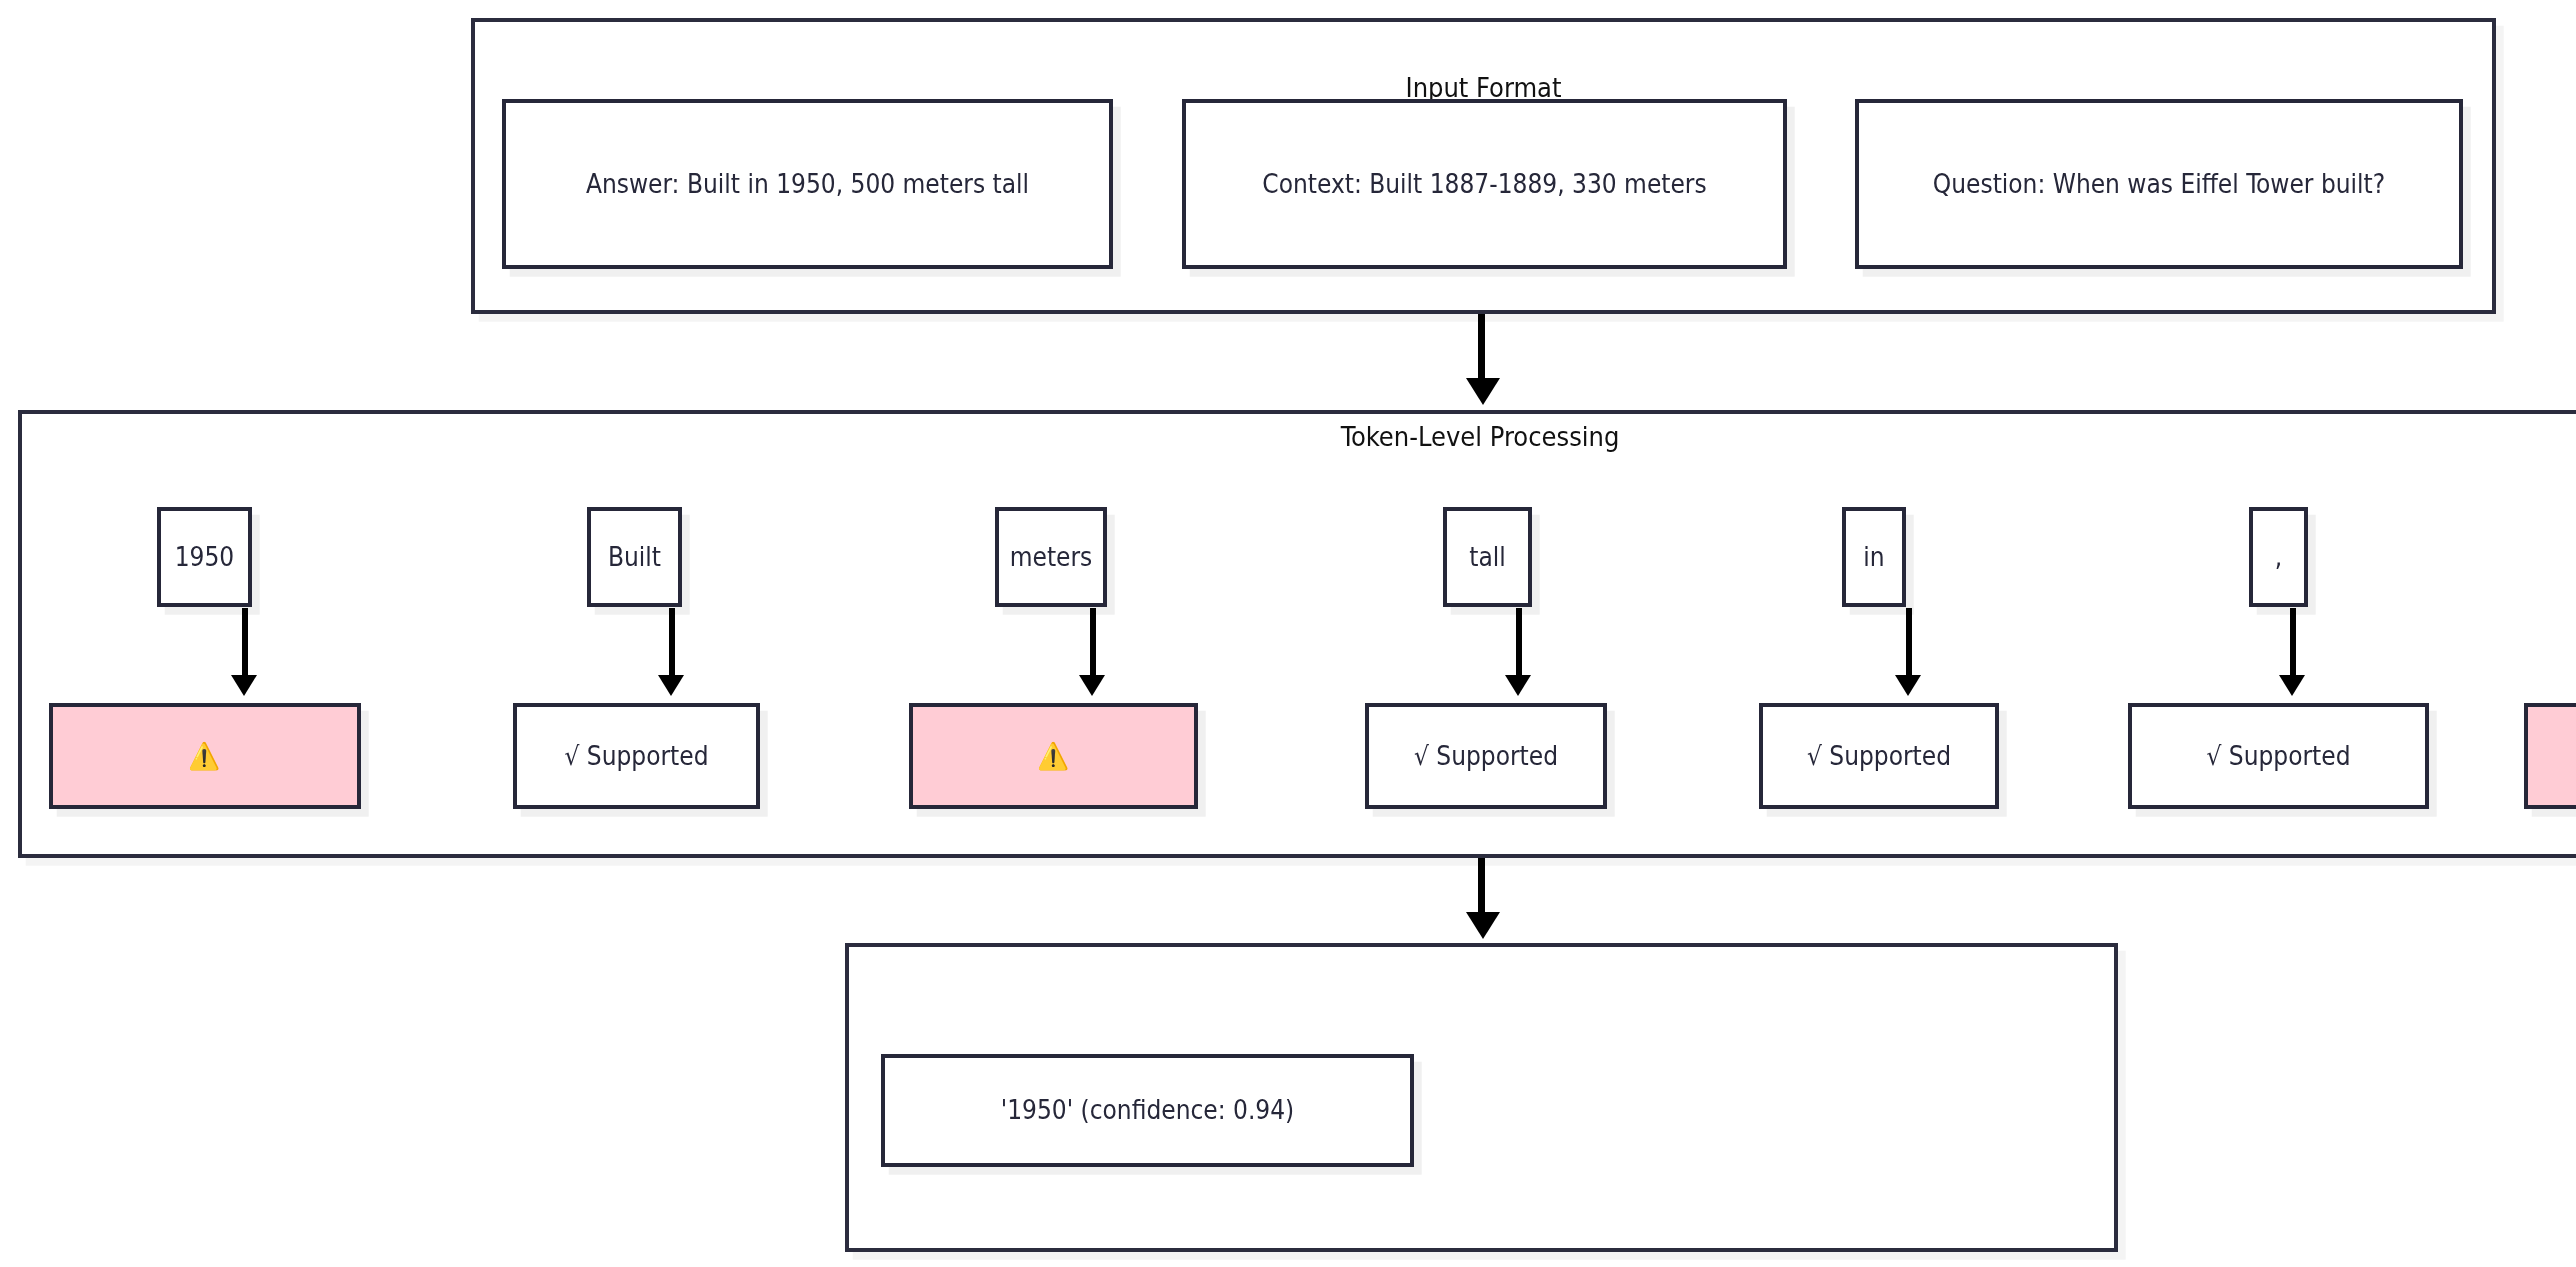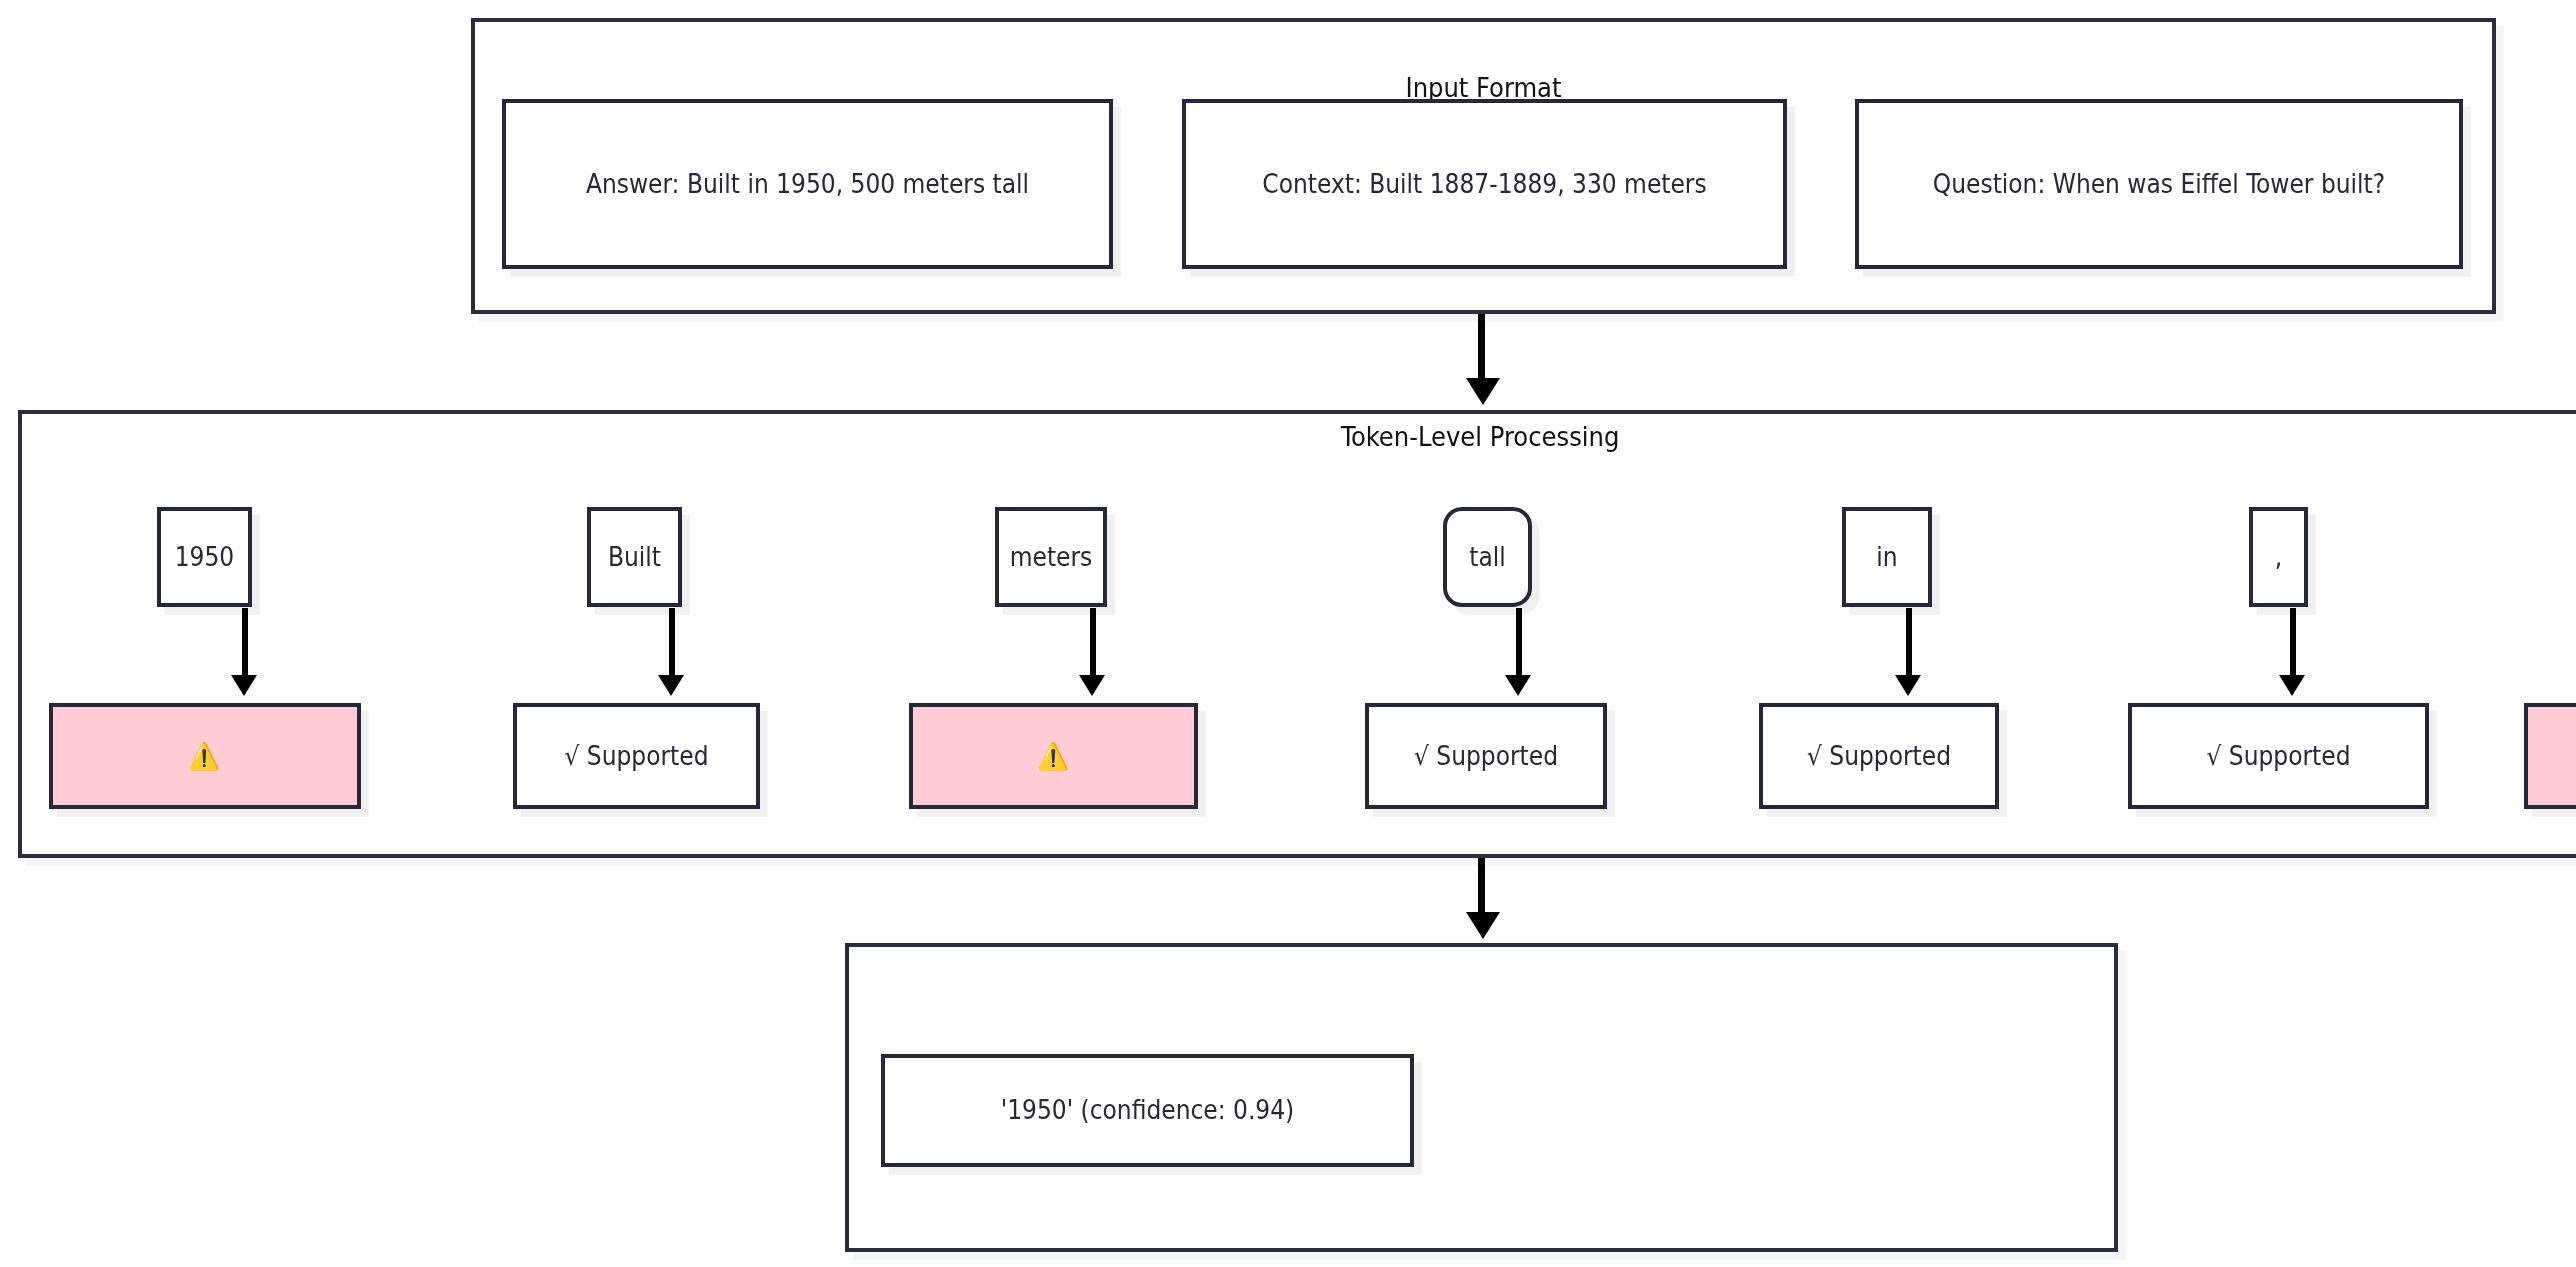--- a/index.html
+++ b/index.html
@@ -79,22 +79,22 @@
   .status-box {
     top: 703px;
     height: 106px;
     font-size: 26px;
   }
 
   
   #tok-0 { left: 157px;  width: 95px; }
   #tok-1 { left: 587px; width: 95px; }
   #tok-2 { left: 995px; width: 112px; }
-  #tok-3 { left: 1443px; width: 89px; border-radius: 19px; }
-  #tok-4 { left: 1842px; width: 90px; }
+  #tok-3 { left: 1443px; width: 89px; }
+  #tok-4 { left: 1842px; width: 64px; }
   #tok-5 { left: 2249px; width: 59px; }
 
   #sts-0 { left: 49px;   width: 312px; }
   #sts-1 { left: 513px;  width: 247px; }
   #sts-2 { left: 909px; width: 289px; }
   #sts-3 { left: 1365px; width: 242px; }
   #sts-4 { left: 1759px; width: 240px; }
   #sts-5 { left: 2128px; width: 301px; }
   #sts-6 { left: 2524px; width: 361px; }
 

